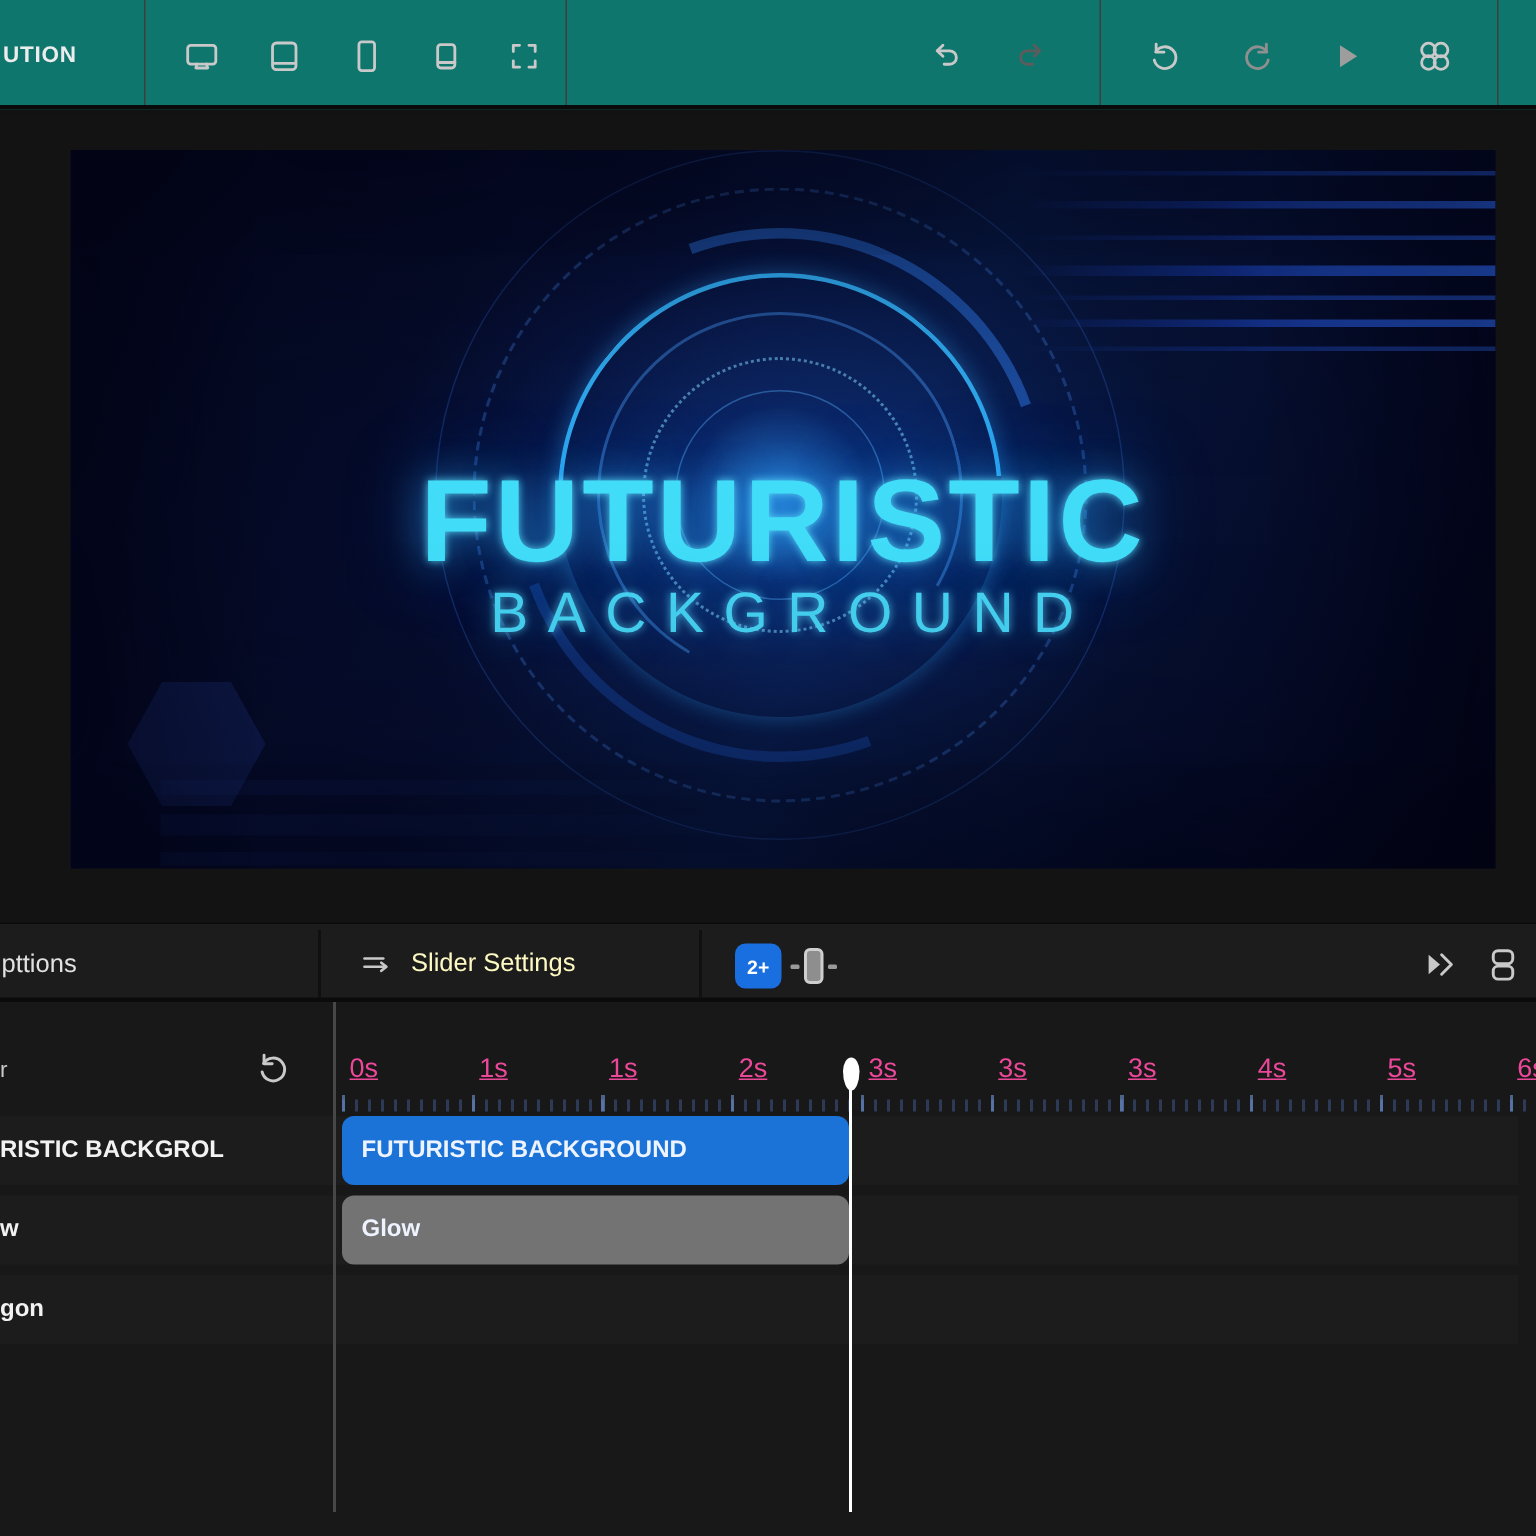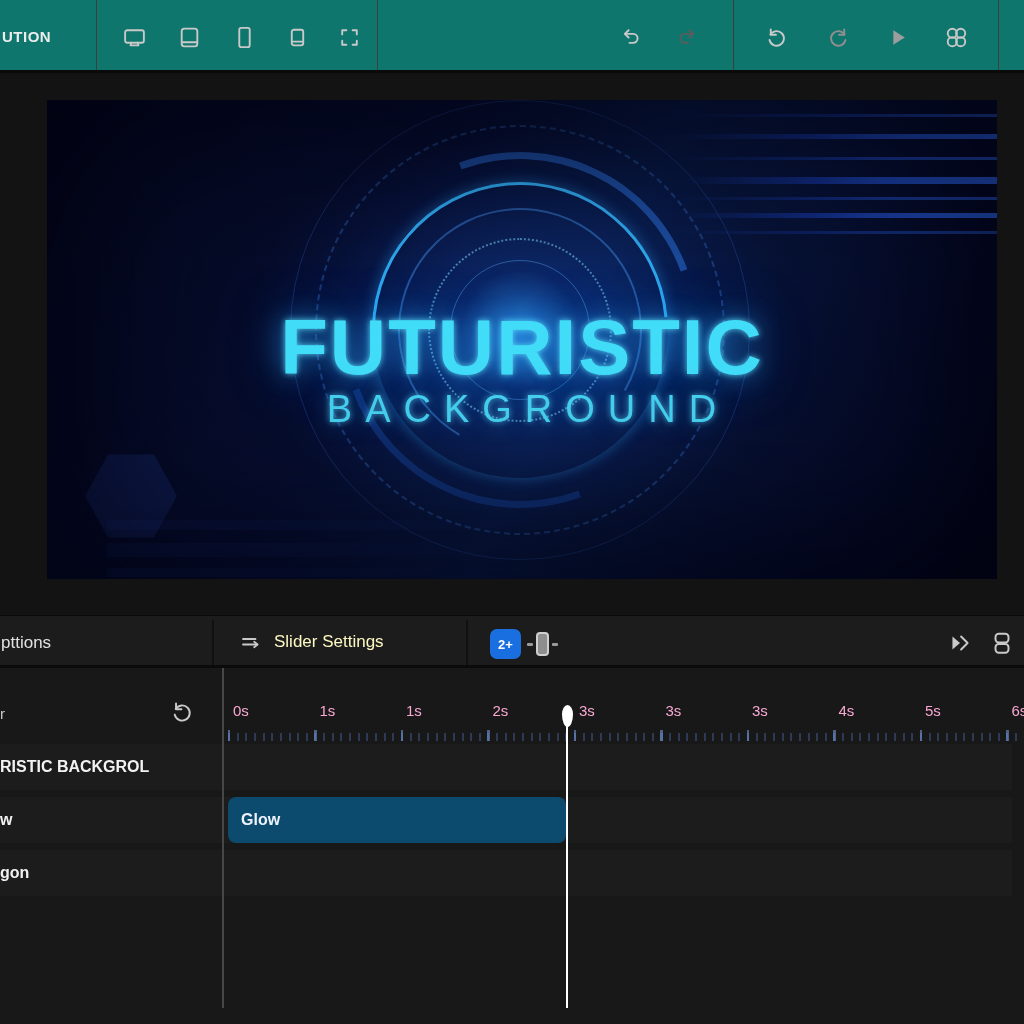--- a/index.html
+++ b/index.html
@@ -76,21 +76,21 @@
   .kf .node { width:13px; height:24px; background:#8e8e8e; border:2px solid #cfcfcf; border-radius:4px; }
   .ob-right-icon { position:absolute; top:629px; width:28px; height:28px;
     display:flex; align-items:center; justify-content:center; }
 
   
   #timeline { position:absolute; left:0; top:668px; width:1024px; height:356px; background:#181818; }
   #tl-header-label { position:absolute; left:0; top:37px; color:#c9c9c9; font-size:15px; }
   #tl-reset { position:absolute; left:169px; top:31px; width:26px; height:26px; }
   #tl-vsep { position:absolute; left:222px; top:0; width:2px; height:340px; background:#474747; }
   #ruler-labels { position:absolute; left:228px; top:34px; right:0; display:flex; }
-  #ruler-labels span { flex:0 0 86.5px; color:#f9a8d4; font-size:15px; padding-left:5px; }
+  #ruler-labels span { flex:0 0 86.5px; color:#ec4899; font-size:18px; padding-left:5px;text-decoration:underline; }
   #ruler-ticks { position:absolute; left:228px; top:59px; right:0; height:14px;
     background:
       repeating-linear-gradient(90deg, rgba(120,160,230,.55) 0 2px, transparent 2px 86.5px),
       repeating-linear-gradient(90deg, rgba(80,115,190,.38) 0 2px, transparent 2px 8.65px);
     background-position: 0 3px, 0 6px; background-size:100% 11px, 100% 8px; background-repeat:no-repeat; }
   .tl-row { position:absolute; left:0; width:1012px; height:46px; background:#1c1c1c; }
   .tl-row.r1 { top:76px; } .tl-row.r2 { top:129px; } .tl-row.r3 { top:182px; }
   .tl-row .layer-name { position:absolute; left:0; top:0; height:46px; display:flex; align-items:center;
     color:#f2f2f2; font-size:16px; font-weight:bold; white-space:nowrap; }
   .tl-bar { position:absolute; left:228px; top:0; width:338px; height:46px; border-radius:8px;
@@ -265,24 +265,25 @@
     <span>3s</span>
     <span>3s</span>
     <span>4s</span>
     <span>5s</span>
     <span>6s</span>
   </div>
   <div id="ruler-ticks"></div>
 
   <div class="tl-row r1">
     <div class="layer-name">RISTIC BACKGROL</div>
+    <div class="tl-bar" style="background: rgb(27, 115, 216);">FUTURISTIC BACKGROUND</div>
   </div>
   <div class="tl-row r2">
     <div class="layer-name">w</div>
-    <div class="tl-bar" style="background: #0c4a6e;">Glow</div>
+    <div class="tl-bar" style="background: #737373;">Glow</div>
   </div>
   <div class="tl-row r3">
     <div class="layer-name">gon</div>
   </div>
 
   <div id="tl-vsep"></div>
 </div>
 
 <div id="playhead-line"></div>
 <div id="playhead-handle"></div>

